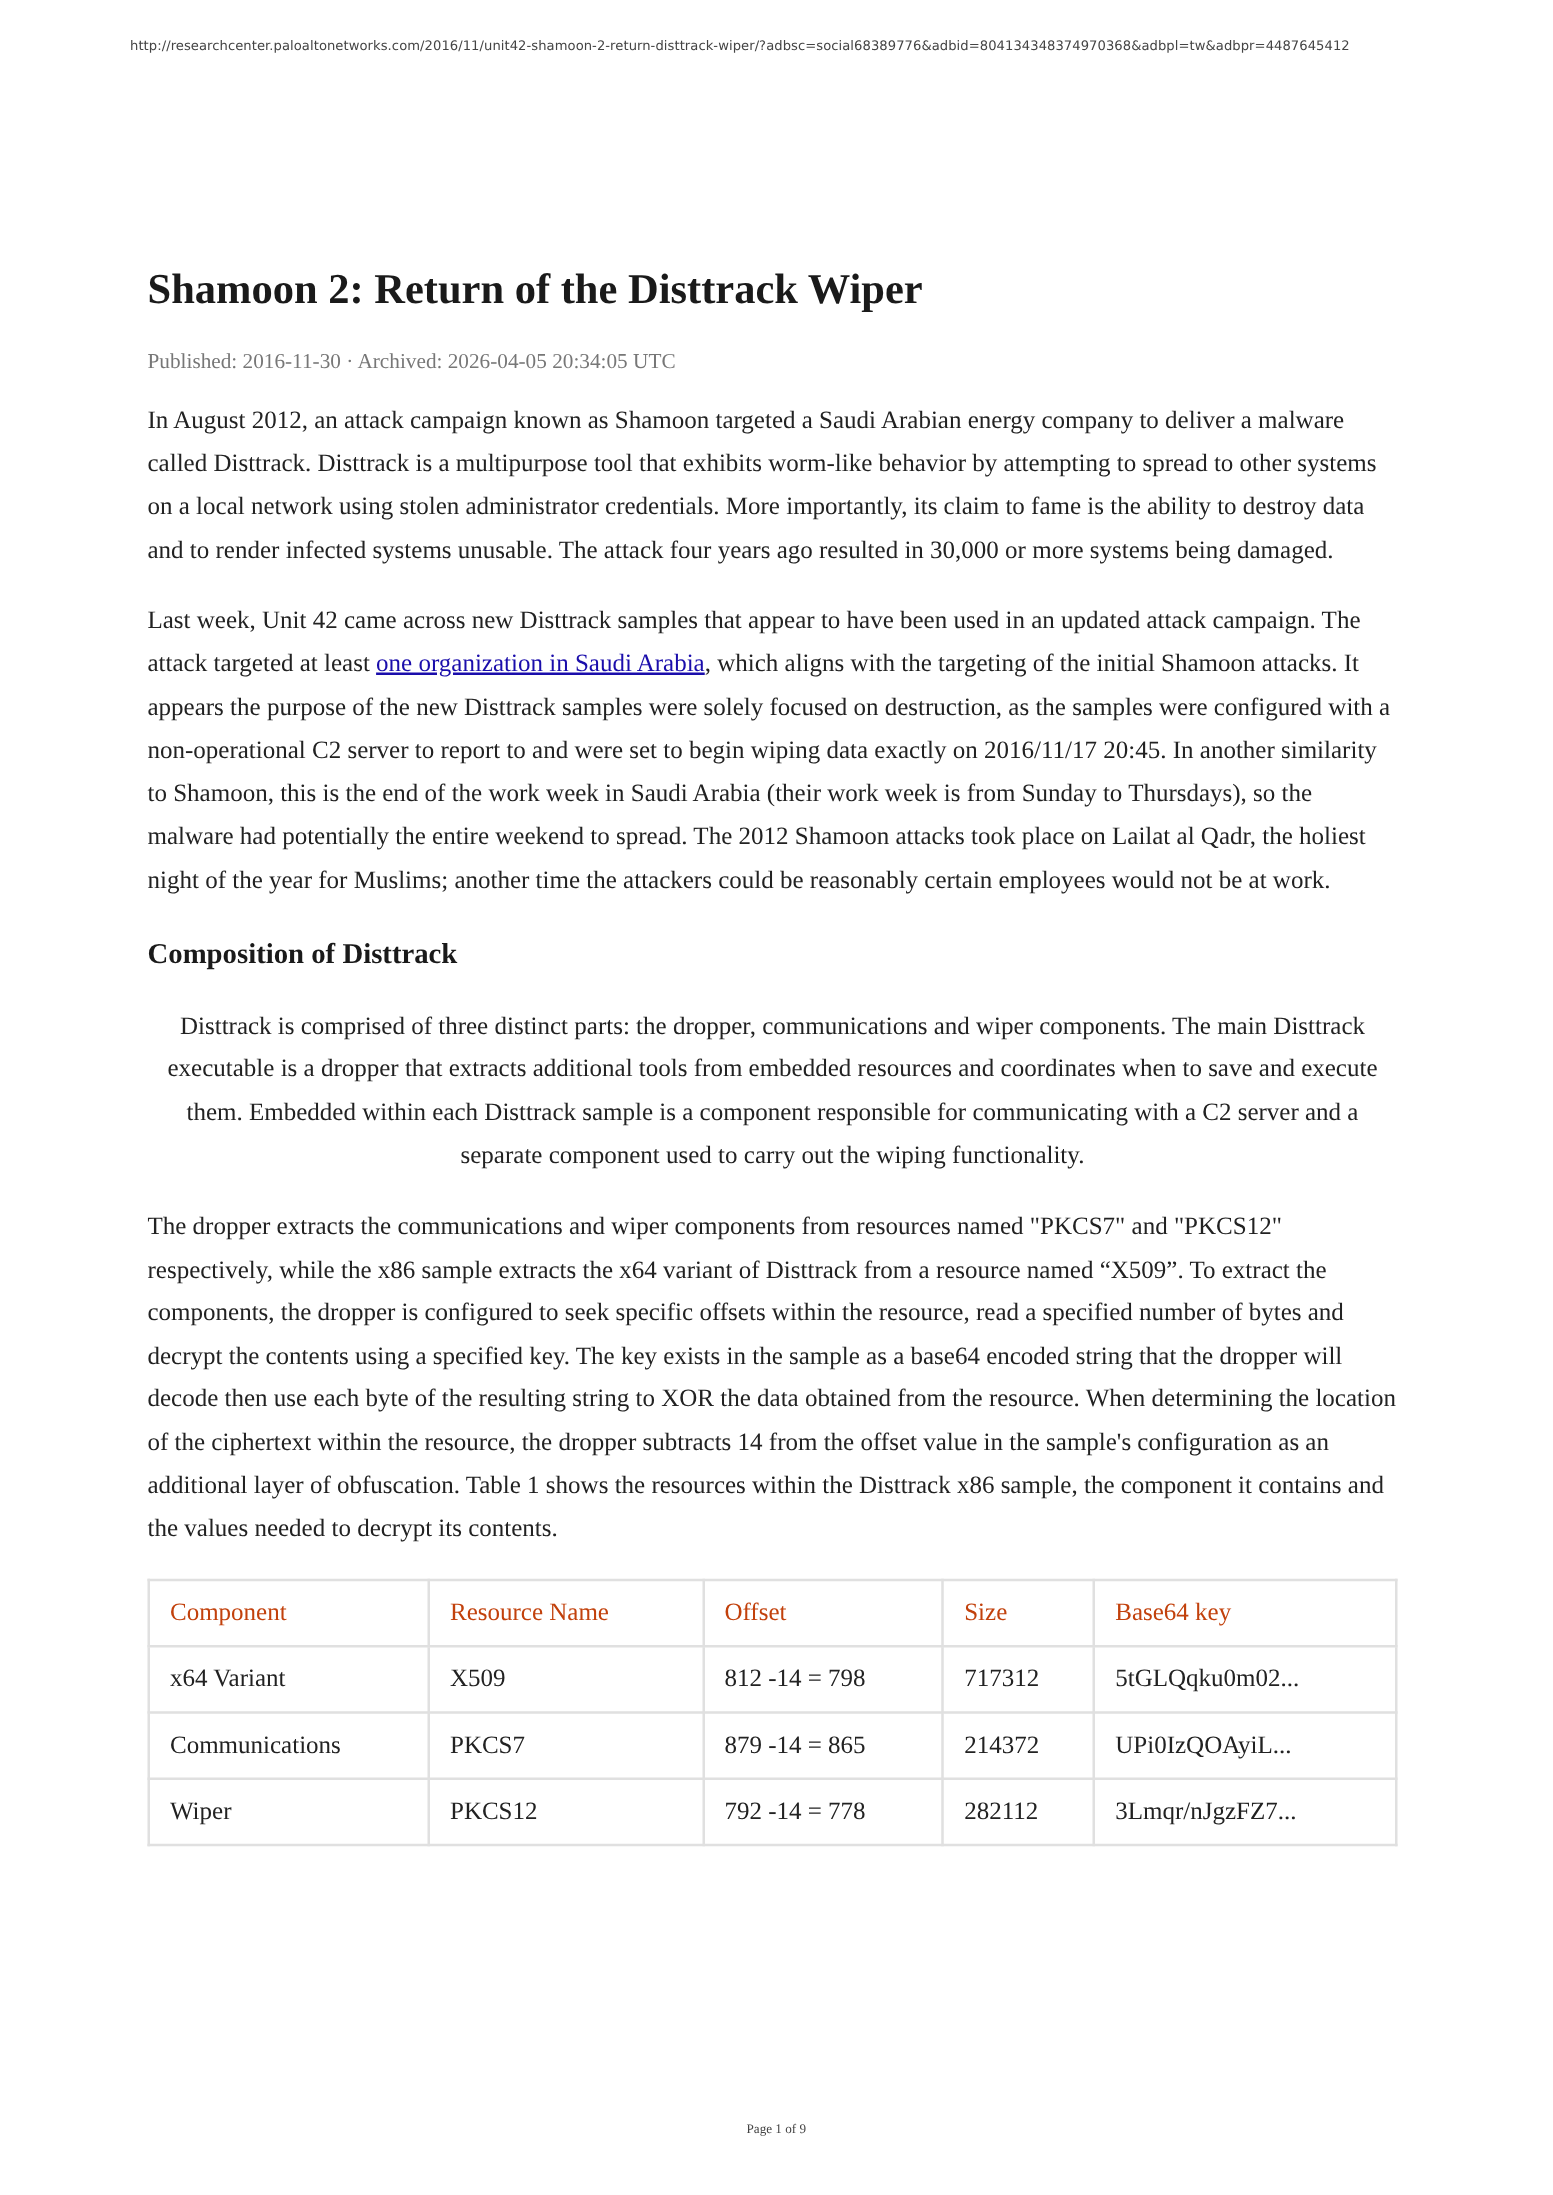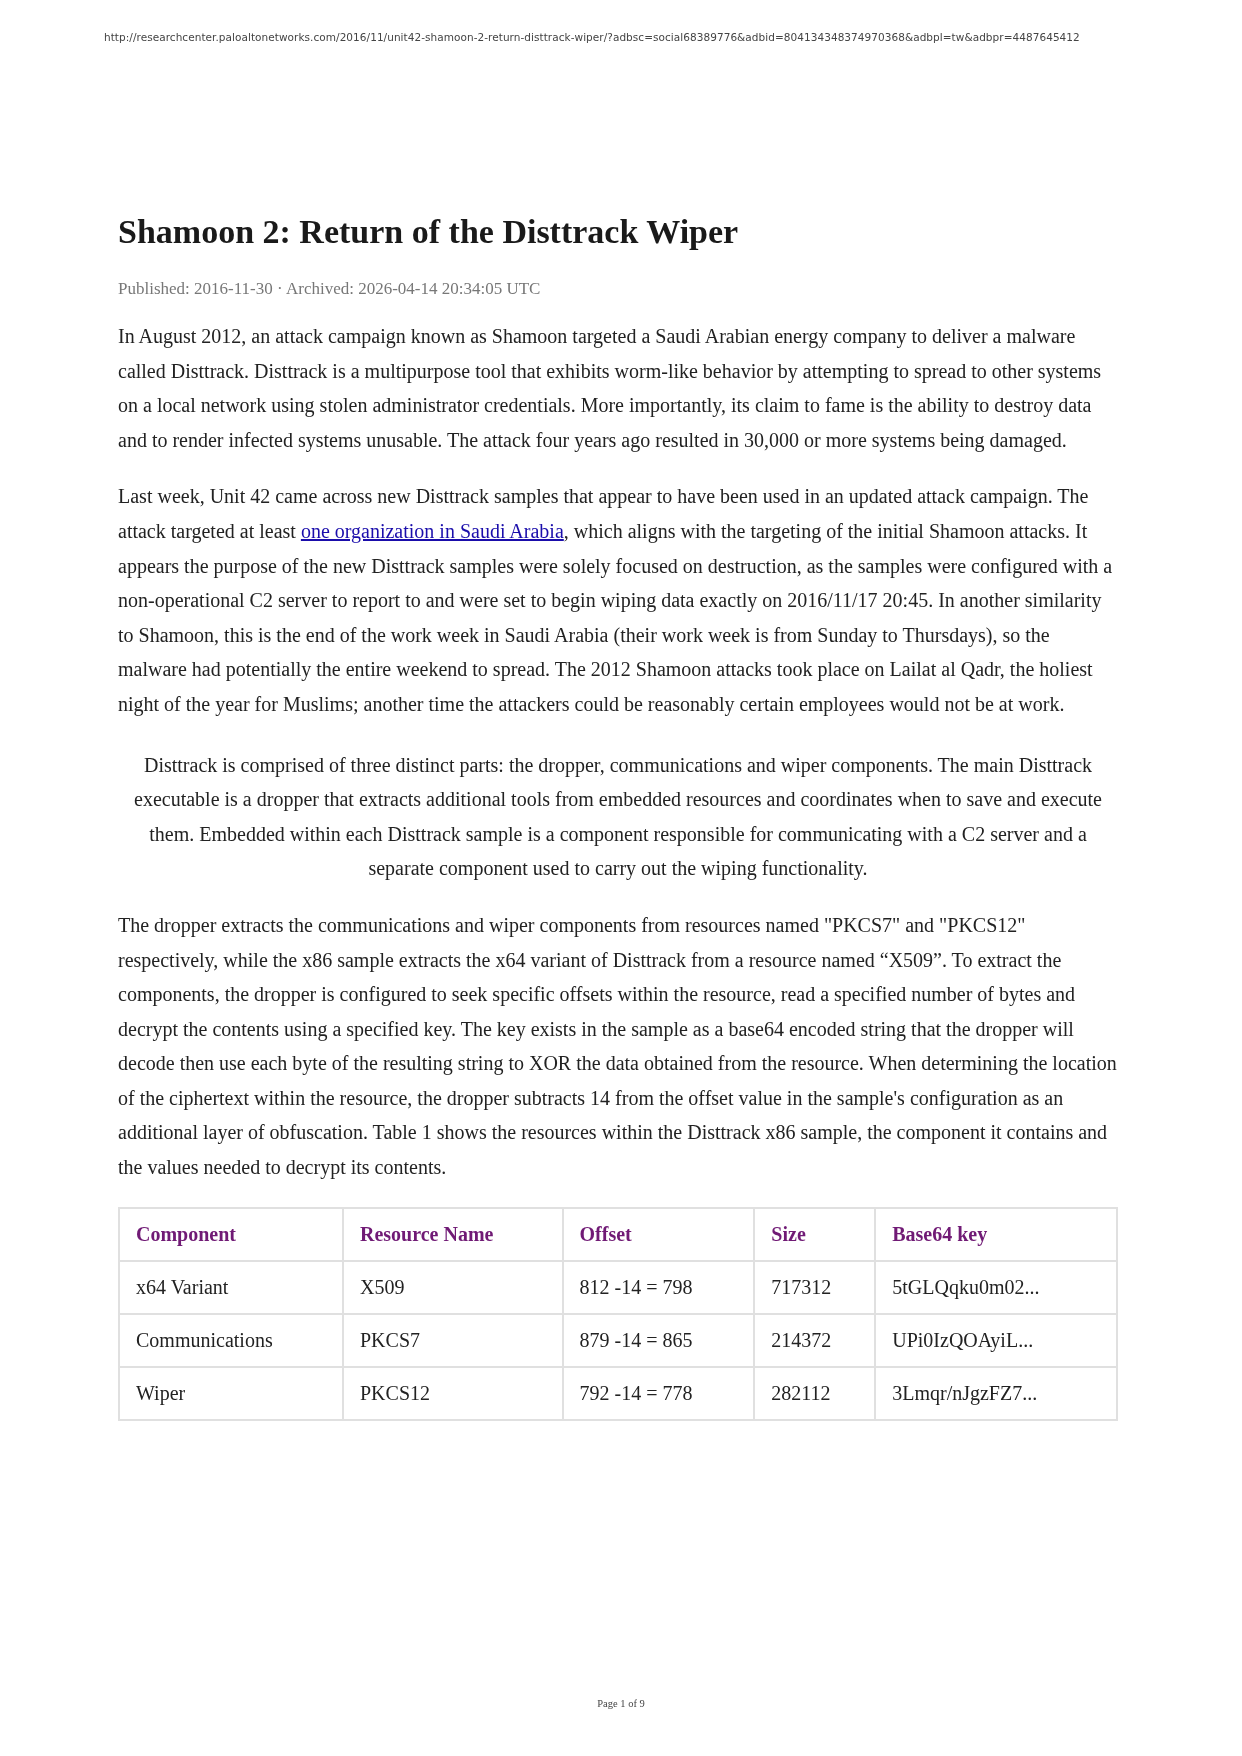--- a/index.html
+++ b/index.html
@@ -25,39 +25,40 @@
     .p3 { margin-top: 26px; text-align: center; }
     .p4 { margin-top: 22px; }
     a.link { color: #1a0dab; text-decoration: underline; }
     table.data {
       margin-top: 22px; border-collapse: collapse; width: 1000px;
       font-family: "Liberation Serif", serif; font-size: 20px; color: #222;
     }
     table.data th, table.data td {
       border: 2px solid #e0e0e0; text-align: left; padding: 0 16px; height: 51px;
     }
-    table.data th { font-weight: bold; color: #701a75; border-radius: 11px; }
+    table.data th { font-weight: normal; color: #c2410c; border-radius: 11px; }
     .footer {
       position: absolute; left: 0; width: 1242px; top: 1698px; text-align: center;
       font-family: Liberation Serif, serif; font-size: 10.5px; color: #444;
     }
   </style>
 </head>
 <body>
 
 <div class="url">http://researchcenter.paloaltonetworks.com/2016/11/unit42-shamoon-2-return-disttrack-wiper/?adbsc=social68389776&amp;adbid=804134348374970368&amp;adbpl=tw&amp;adbpr=4487645412</div>
 
 <div class="article">
   <h1 class="title">Shamoon 2: Return of the Disttrack Wiper</h1>
-  <div class="published">Published: 2016-11-30 · Archived: 2026-04-14 20:34:05 UTC</div>
+  <div class="published">Published: 2016-11-30 · Archived: 2026-04-05 20:34:05 UTC</div>
 
   <p class="para p1">In August 2012, an attack campaign known as Shamoon targeted a Saudi Arabian energy company to deliver a malware called Disttrack. Disttrack is a multipurpose tool that exhibits worm-like behavior by attempting to spread to other systems on a local network using stolen administrator credentials. More importantly, its claim to fame is the ability to destroy data and to render infected systems unusable. The attack four years ago resulted in 30,000 or more systems being damaged.</p>
 
   <p class="para p2"><span>Last week, Unit 42 came across new Disttrack samples that appear to have been used in an updated attack campaign. The attack targeted at least </span><a class="link" href="#">one organization in Saudi Arabia</a><span>, which aligns with the targeting of the initial Shamoon attacks. It appears the purpose of the new Disttrack samples were solely focused on destruction, as the samples were configured with a non-operational C2 server to report to and were set to begin wiping data exactly on 2016/11/17 20:45. In another similarity to Shamoon, this is the end of the work week in Saudi Arabia (their work week is from Sunday to Thursdays), so the malware had potentially the entire weekend to spread.  The 2012 Shamoon attacks took place on Lailat al Qadr, the holiest night of the year for Muslims; another time the attackers could be reasonably certain employees would not be at work.</span></p>
 
+  <h2 class="h2">Composition of Disttrack</h2>
 
   <p class="para p3">Disttrack is comprised of three distinct parts: the dropper, communications and wiper components. The main Disttrack executable is a dropper that extracts additional tools from embedded resources and coordinates when to save and execute them. Embedded within each Disttrack sample is a component responsible for communicating with a C2 server and a separate component used to carry out the wiping functionality.</p>
 
   <p class="para p4">The dropper extracts the communications and wiper components from resources named "PKCS7" and "PKCS12" respectively, while the x86 sample extracts the x64 variant of Disttrack from a resource named “X509”. To extract the components, the dropper is configured to seek specific offsets within the resource, read a specified number of bytes and decrypt the contents using a specified key. The key exists in the sample as a base64 encoded string that the dropper will decode then use each byte of the resulting string to XOR the data obtained from the resource. When determining the location of the ciphertext within the resource, the dropper subtracts 14 from the offset value in the sample's configuration as an additional layer of obfuscation. Table 1 shows the resources within the Disttrack x86 sample, the component it contains and the values needed to decrypt its contents.</p>
 
   <table class="data">
     <colgroup>
       <col style="width:202px">
       <col style="width:198px">
       <col style="width:173px">

